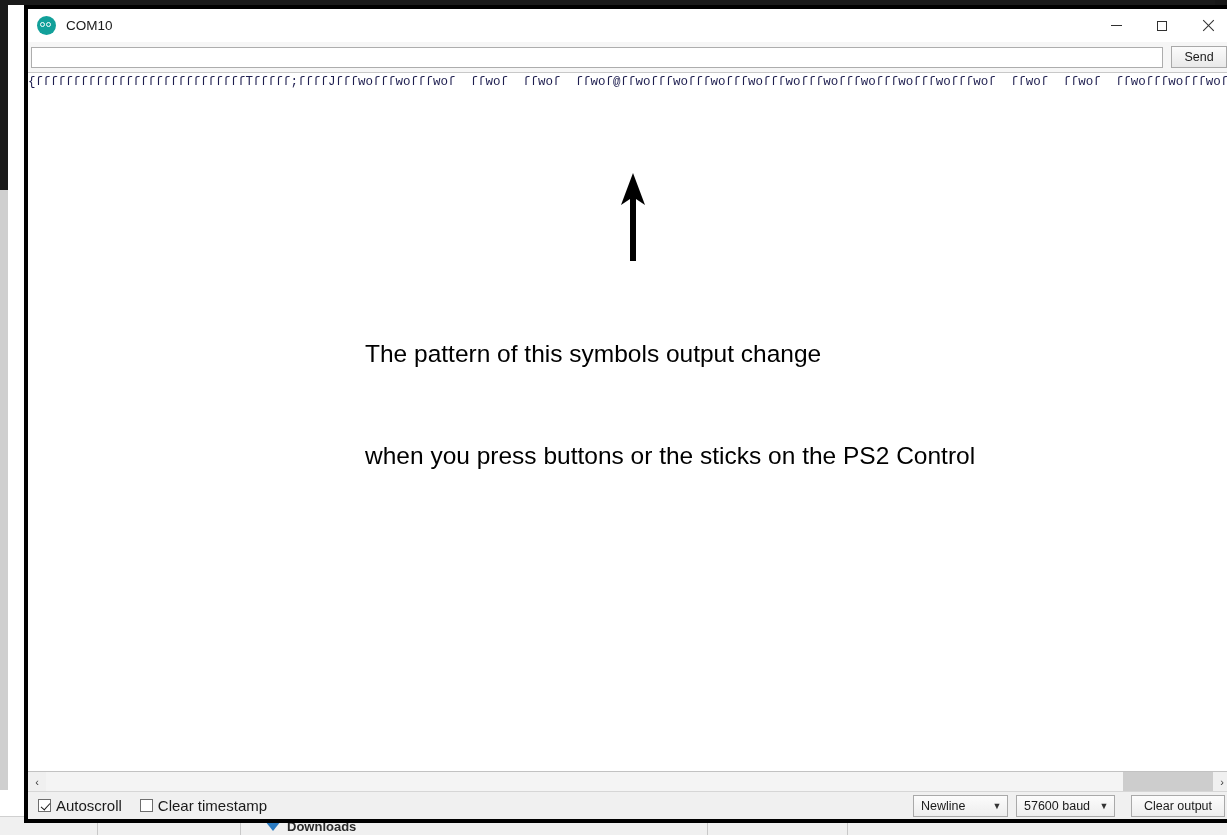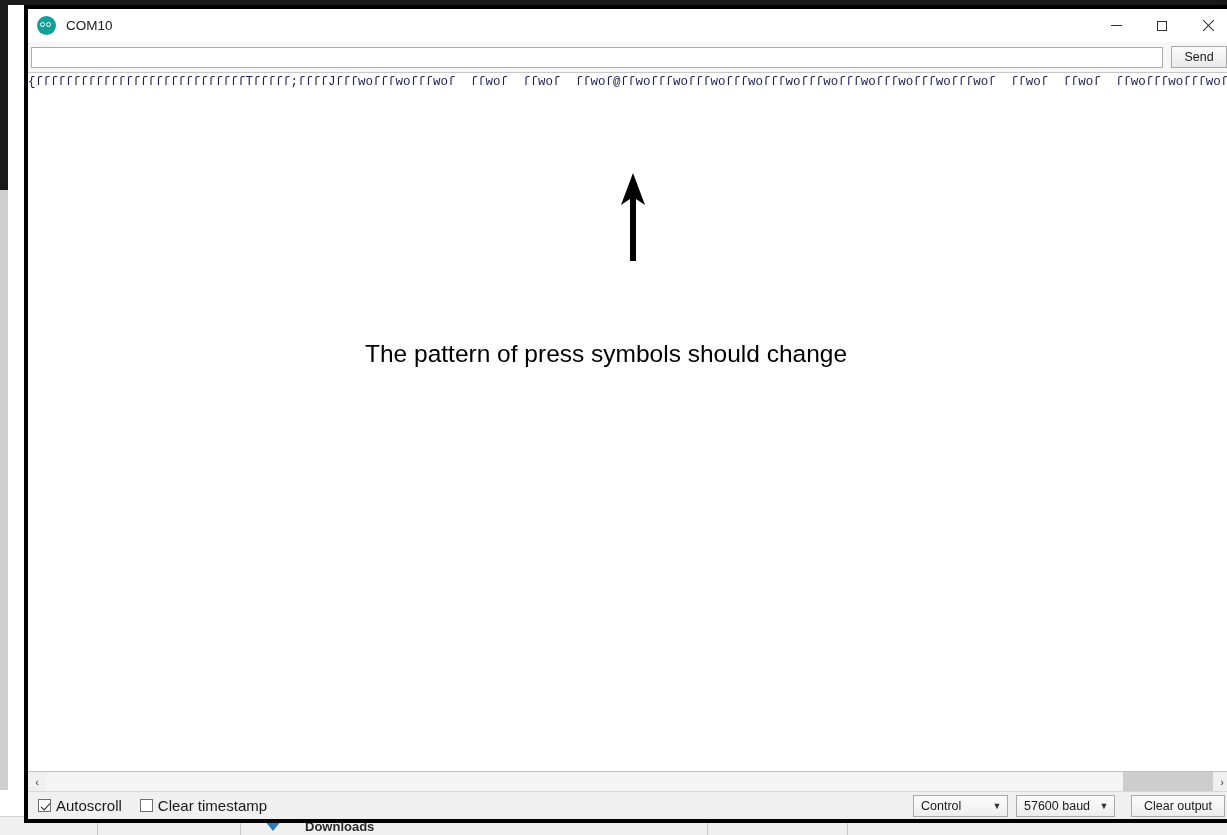--- a/index.html
+++ b/index.html
@@ -119,21 +119,21 @@
     top: 0; bottom: 0;
     width: 1px;
     background: #c8c8c8;
   }
   #bg-downloads {
     position: absolute;
     left: 265px; bottom: 0px;
     height: 18px;
     display: flex;
     align-items: center;
-    gap: 24px;
+    gap: 6px;
     color: #2b2b2b;
     font-size: 13px;
     font-weight: bold;
     font-family: "Liberation Sans", sans-serif;
   }
   #bg-downloads .dl-arrow {
     width: 0; height: 0;
     border-left: 8px solid transparent;
     border-right: 8px solid transparent;
     border-top: 10px solid #2a7ac0;
@@ -487,21 +487,22 @@
   </div>
 
   <div id="output-area">
     <div id="serial-text">{ſſſſſſſſſſſſſſſſſſſſſſſſſſſſTſſſſſ;ſſſſJſſſwoſſſwoſſſwoſ  ſſwoſ  ſſwoſ  ſſwoſ@ſſwoſſſwoſſſwoſſſwoſſſwoſſſwoſſſwoſſſwoſſſwoſſſwoſ  ſſwoſ  ſſwoſ  ſſwoſſſwoſſſwoſſſwoſſſwoſſſwoſ@ſſwoſſſwoſſſwoſſſwo</div>
 
     <svg id="annotation-arrow" viewBox="0 0 26 90">
       <path d="M13 2 L25 34 L16 28 L16 90 L10 90 L10 28 L1 34 Z" fill="#000000"></path>
     </svg>
 
     <div id="annotation-text">
-      <div>The pattern of press symbols should change</div>
+      <div>The pattern of this symbols output change</div>
+      <div>when you press buttons or the sticks on the PS2 Control</div>
     </div>
   </div>
 
   <div id="hscroll">
     <div class="sbtn">‹</div>
     <div class="track">
       <div class="thumb"></div>
     </div>
     <div class="sbtn">›</div>
   </div>
@@ -512,21 +513,21 @@
       <span>Autoscroll</span>
     </label>
     <label class="chk-wrap">
       <span class="chk-box"></span>
       <span>Clear timestamp</span>
     </label>
 
     <div class="spacer"></div>
 
     <div class="combo" id="combo-lineending">
-      <span>Control</span>
+      <span>Newline</span>
       <span class="caret">▼</span>
     </div>
     <div class="combo" id="combo-baud">
       <span>57600 baud</span>
       <span class="caret">▼</span>
     </div>
     <button id="clear-output-button">Clear output</button>
   </div>
 
 </div>

